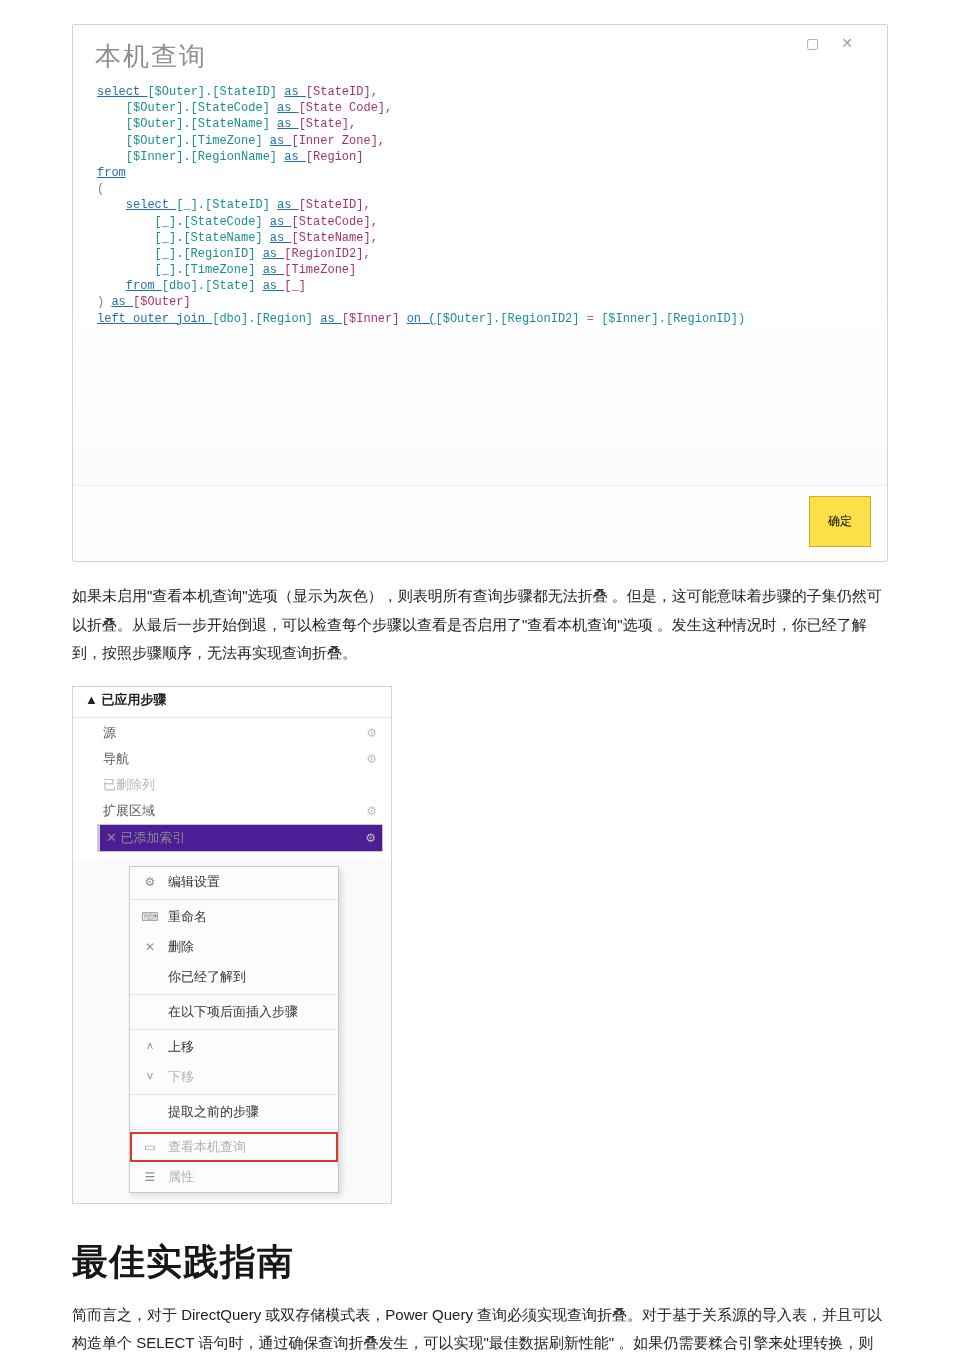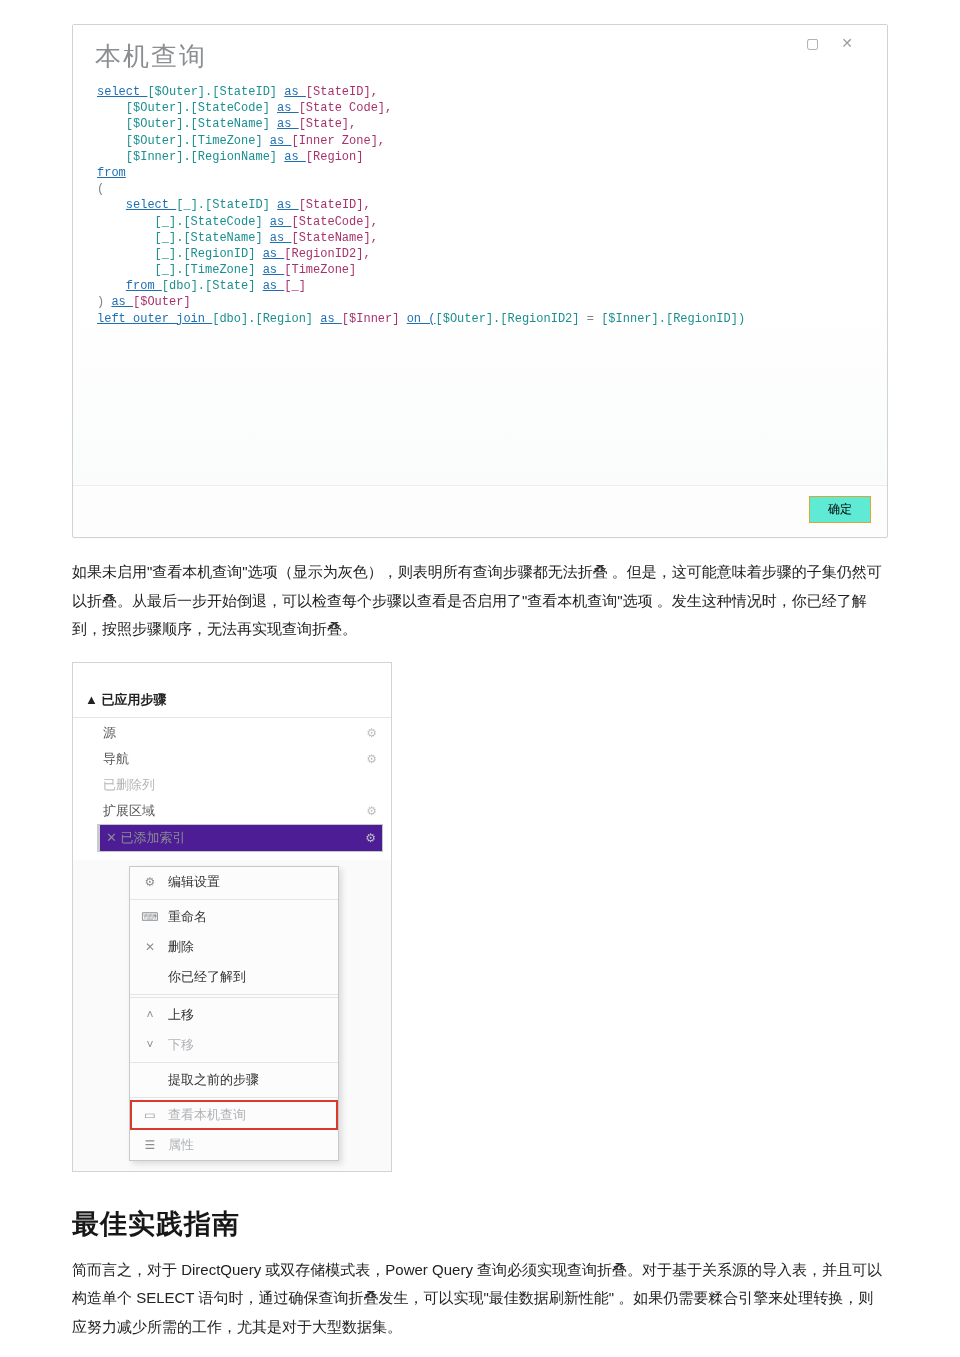--- a/index.html
+++ b/index.html
@@ -42,35 +42,35 @@
   }
   .kw-blue  { color:#1f6fb5;text-decoration:underline; }
   .kw-teal  { color:#1b8f8f; }
   .kw-magenta { color:#a8326b; }
   .kw-gray  { color:#808284; }
   .dialog-footer {
     display:flex; justify-content:flex-end; padding: 10px 16px 14px 0;
     border-top: 1px solid #eee;
   }
   .ok-btn {
-    background:#5eead4; color:#000; font-size:12px;
-    padding:4px 18px; border:1px solid #d8a928;
+    background:#fde047; color:#000; font-size:12px;
+    padding:16px 18px; border:1px solid #d8a928;
   }
   
   p.body-text { font-size:15px; line-height:1.9; margin:14px 0; color:#222; }
   
   .steps-shot {
     width: 320px;
     border:1px solid #d0d3d7;
     background:#fafafa;
     margin: 18px 0 34px 0;
   }
   .steps-head {
     font-size:13px; font-weight:bold; color:#222;
-    padding:28px 12px 8px 12px; background:#fff;
+    padding:4px 12px 8px 12px; background:#fff;
     border-bottom:1px solid #e3e5e8;
   }
   .step-list { padding: 2px 8px 8px 24px; background:#fff; }
   .step-row {
     display:flex; justify-content:space-between; align-items:center;
     font-size:13px; color:#555; padding:4px 6px;
   }
   .step-row.sel { background:#4c1d95; border:1px solid #c3c6c9; border-left:3px solid #c9cbce; color:#8b8d8f;}
   .step-gear { color:#bdbfc1; font-size:12px; }
   .step-row.dim { color:#b3b5b8; }
@@ -84,21 +84,21 @@
   .ctx-item {
     display:flex; align-items:center; gap:10px;
     font-size:13px; color:#333; padding:6px 10px 6px 12px;
   }
   .ctx-item.dim { color:#b0b2b5; }
   .ctx-sep { height:1px; background:#e3e5e8; margin:2px 0;}
   .ctx-highlight { outline:2px solid #d93a2b; outline-offset:-2px;}
   .ctx-icn { width:16px; display:inline-flex; justify-content:center; color:#8c8f92; font-size:12px;}
   
   h2.section {
-    font-size:27px; font-weight:600; color:#171717;
+    font-size:36px; font-weight:600; color:#171717;
     margin:30px 0 12px 0; letter-spacing:1px;
   }
 </style>
 </head>
 <body>
 
 <div class="page">
 
   <div class="dialog-shot">
     <div class="dialog-inner">
@@ -168,20 +168,24 @@
       </div>
       <div class="ctx-item">
         <span class="ctx-icn">✕</span>
         <span>删除</span>
       </div>
       <div class="ctx-item">
         <span class="ctx-icn"></span>
         <span>你已经了解到</span>
       </div>
       <div class="ctx-sep"></div>
+      <div class="ctx-item">
+        <span class="ctx-icn"></span>
+        <span>在以下项后面插入步骤</span>
+      </div>
       <div class="ctx-sep"></div>
       <div class="ctx-item">
         <span class="ctx-icn">˄</span>
         <span>上移</span>
       </div>
       <div class="ctx-item dim">
         <span class="ctx-icn">˅</span>
         <span>下移</span>
       </div>
       <div class="ctx-sep"></div>

